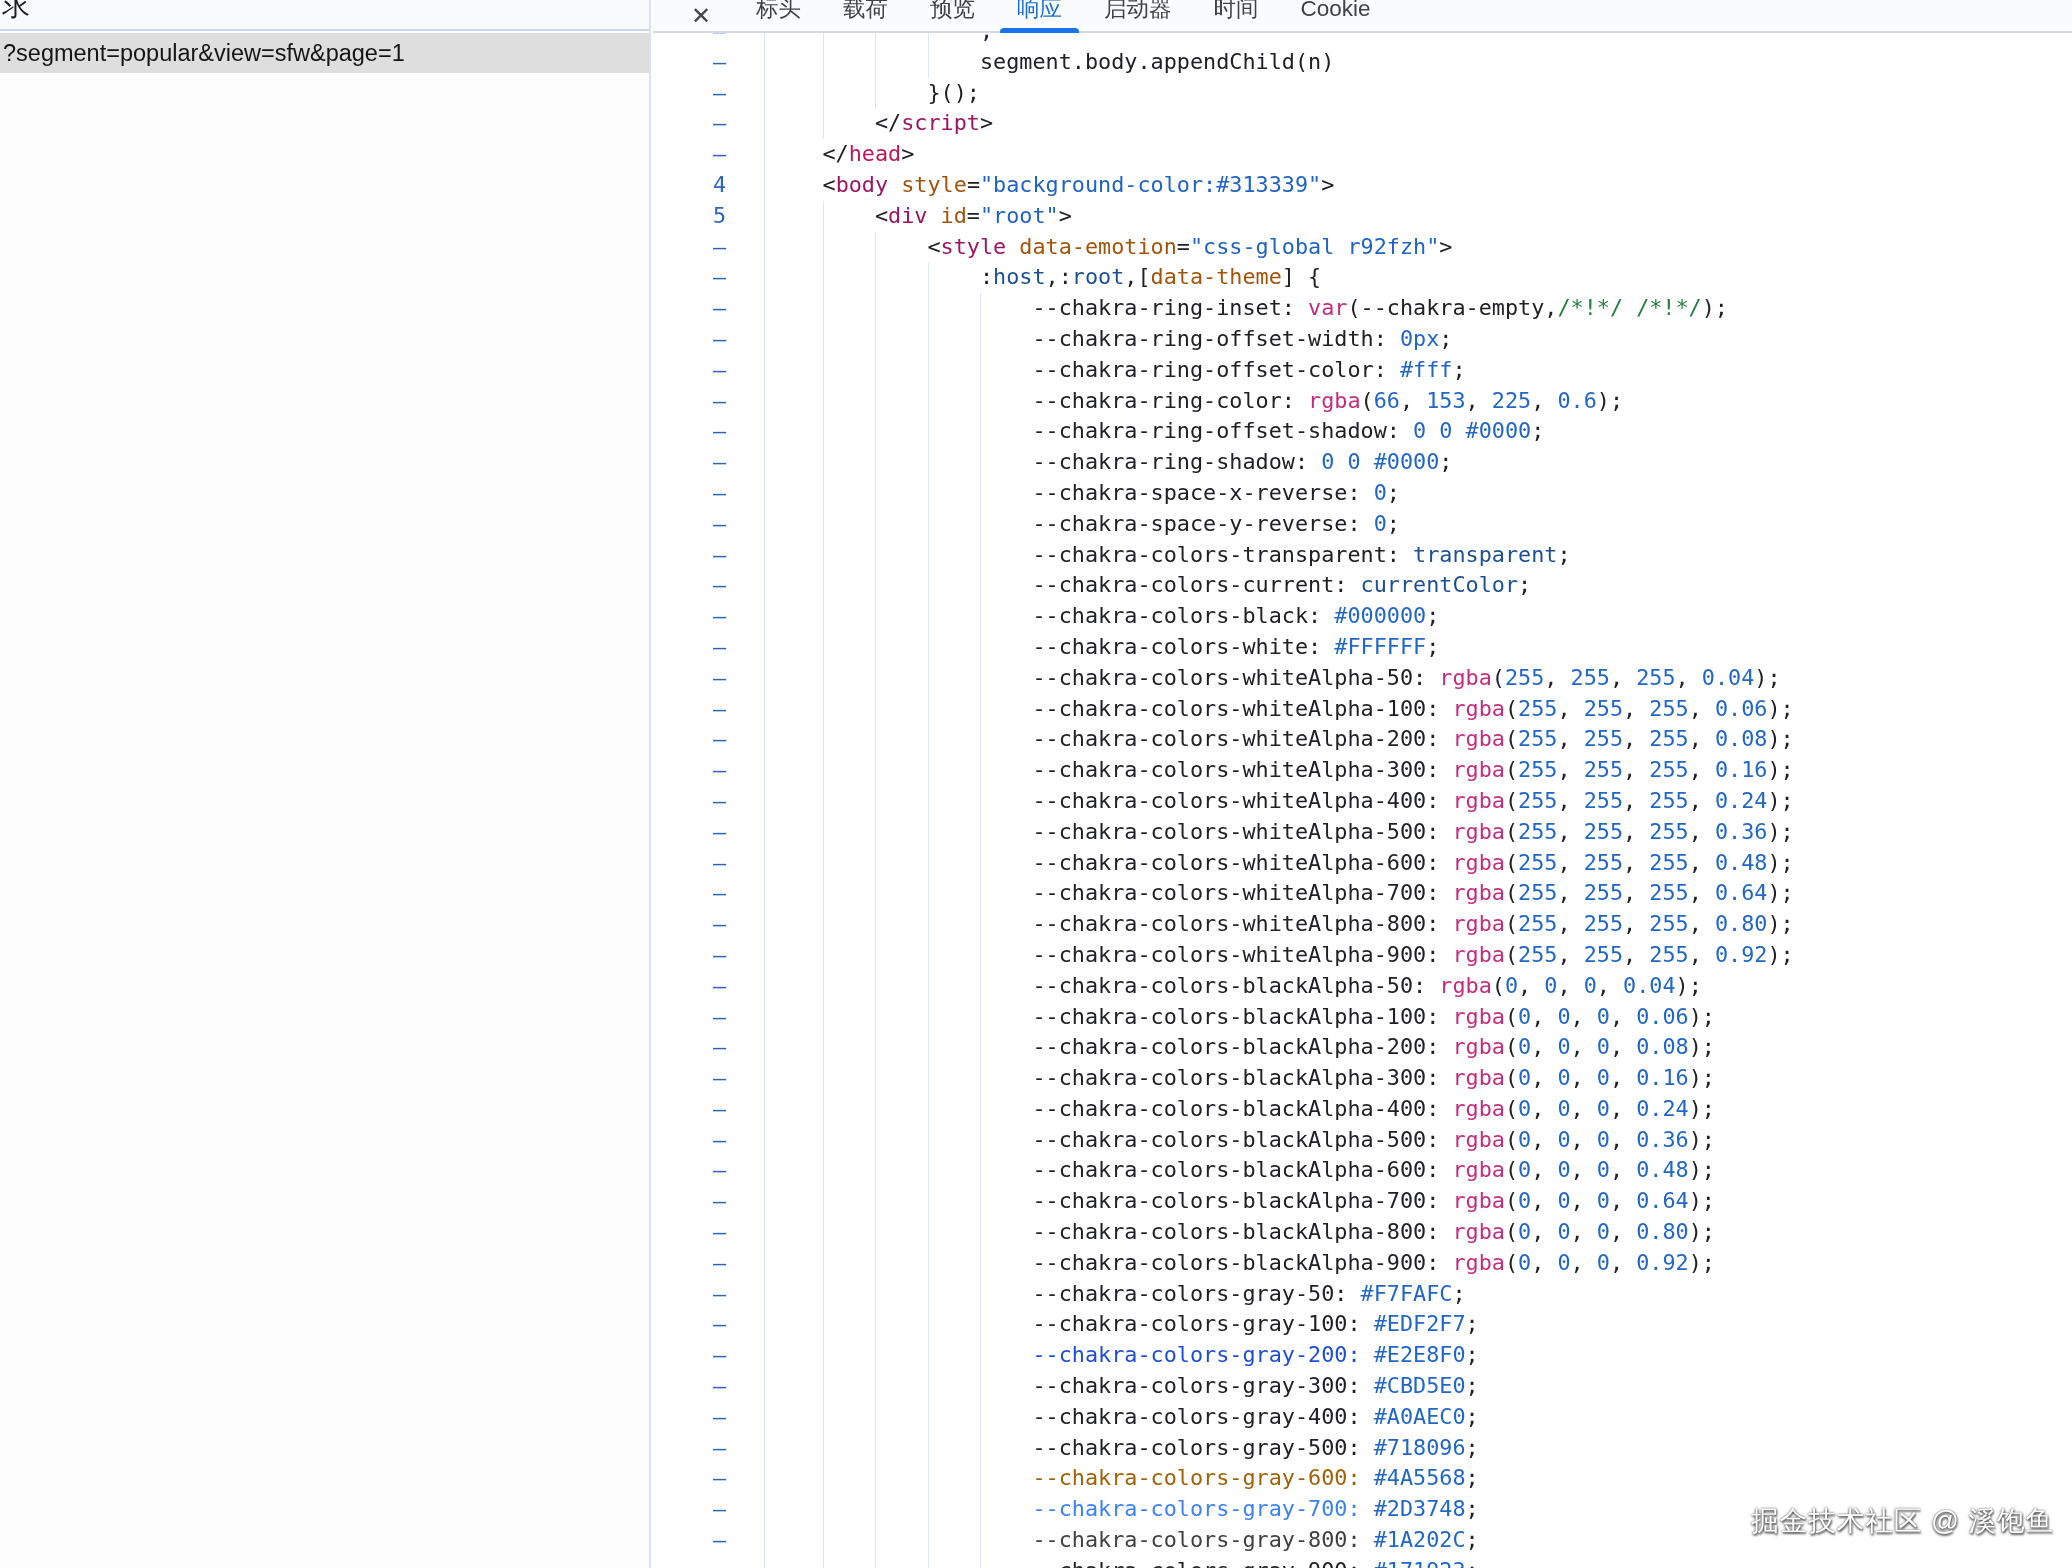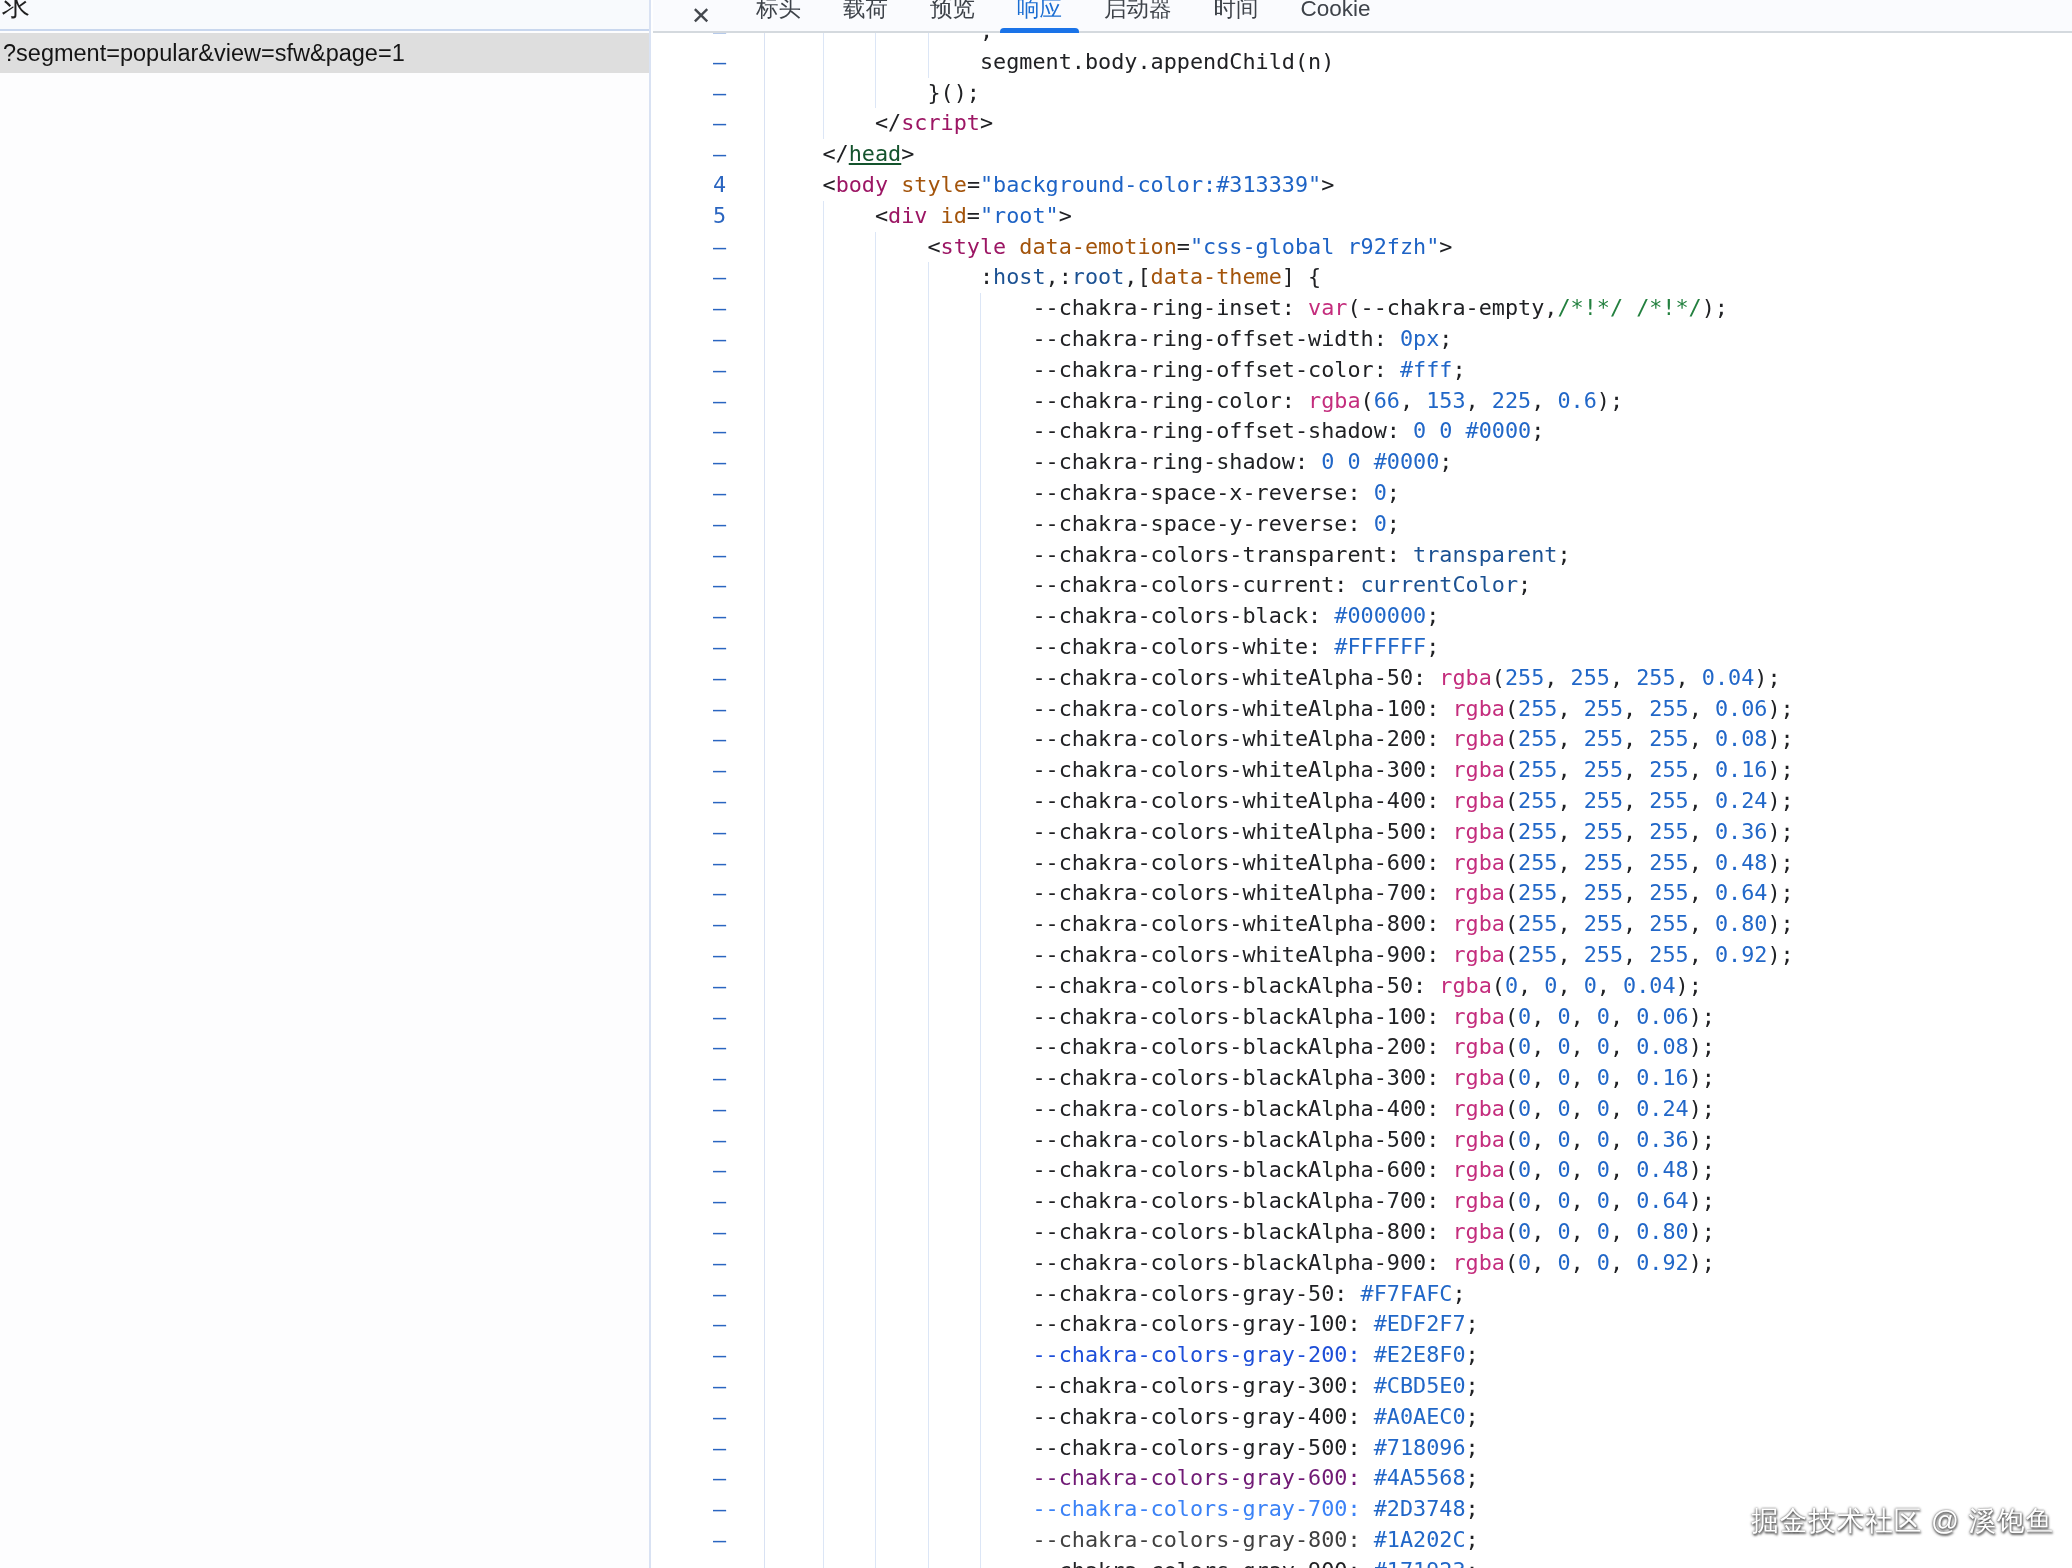--- a/index.html
+++ b/index.html
@@ -63,21 +63,21 @@
         <div class="code-row">
           <div class="gut" style="color: rgb(42, 101, 192);">–</div>
           <div class="src"><i class="guide" style="left: 57.5px;"></i><i class="guide" style="left: 110px;"></i><span style="color: rgb(32, 33, 36);">            }();</span></div>
         </div>
         <div class="code-row">
           <div class="gut" style="color: rgb(42, 101, 192);">–</div>
           <div class="src"><i class="guide" style="left: 57.5px;"></i><span style="color: rgb(32, 33, 36);">        &lt;/</span><span style="color: rgb(156, 22, 100);">script</span><span style="color: rgb(32, 33, 36);">&gt;</span></div>
         </div>
         <div class="code-row">
           <div class="gut" style="color: rgb(42, 101, 192);">–</div>
-          <div class="src"><span style="color: rgb(32, 33, 36);">    &lt;/</span><span style="color: #14532d; text-decoration: underline;">head</span><span style="color: rgb(32, 33, 36);">&gt;</span></div>
+          <div class="src"><span style="color: rgb(32, 33, 36);">    &lt;/</span><span style="color: #be185d;">head</span><span style="color: rgb(32, 33, 36);">&gt;</span></div>
         </div>
         <div class="code-row">
           <div class="gut" style="color: rgb(42, 101, 192);">4</div>
           <div class="src"><span style="color: rgb(32, 33, 36);">    &lt;</span><span style="color: rgb(156, 22, 100);">body</span><span style="color: rgb(32, 33, 36);"> </span><span style="color: rgb(163, 84, 11);">style</span><span style="color: rgb(32, 33, 36);">=</span><span style="color: rgb(30, 99, 197);">"background-color:#313339"</span><span style="color: rgb(32, 33, 36);">&gt;</span></div>
         </div>
         <div class="code-row">
           <div class="gut" style="color: rgb(42, 101, 192);">5</div>
           <div class="src"><i class="guide" style="left: 57.5px;"></i><span style="color: rgb(32, 33, 36);">        &lt;</span><span style="color: rgb(156, 22, 100);">div</span><span style="color: rgb(32, 33, 36);"> </span><span style="color: rgb(163, 84, 11);">id</span><span style="color: rgb(32, 33, 36);">=</span><span style="color: rgb(30, 99, 197);">"root"</span><span style="color: rgb(32, 33, 36);">&gt;</span></div>
         </div>
         <div class="code-row">
@@ -235,21 +235,21 @@
         <div class="code-row">
           <div class="gut" style="color: rgb(42, 101, 192);">–</div>
           <div class="src"><i class="guide" style="left: 57.5px;"></i><i class="guide" style="left: 110px;"></i><i class="guide" style="left: 162.5px;"></i><i class="guide" style="left: 215px;"></i><span style="color: rgb(32, 33, 36);">                    --chakra-colors-gray-400: </span><span style="color: rgb(33, 103, 200);">#A0AEC0</span><span style="color: rgb(32, 33, 36);">;</span></div>
         </div>
         <div class="code-row">
           <div class="gut" style="color: rgb(42, 101, 192);">–</div>
           <div class="src"><i class="guide" style="left: 57.5px;"></i><i class="guide" style="left: 110px;"></i><i class="guide" style="left: 162.5px;"></i><i class="guide" style="left: 215px;"></i><span style="color: rgb(32, 33, 36);">                    --chakra-colors-gray-500: </span><span style="color: rgb(33, 103, 200);">#718096</span><span style="color: rgb(32, 33, 36);">;</span></div>
         </div>
         <div class="code-row">
           <div class="gut" style="color: rgb(42, 101, 192);">–</div>
-          <div class="src"><i class="guide" style="left: 57.5px;"></i><i class="guide" style="left: 110px;"></i><i class="guide" style="left: 162.5px;"></i><i class="guide" style="left: 215px;"></i><span style="color: #701a75;">                    --chakra-colors-gray-600: </span><span style="color: rgb(33, 103, 200);">#4A5568</span><span style="color: rgb(32, 33, 36);">;</span></div>
+          <div class="src"><i class="guide" style="left: 57.5px;"></i><i class="guide" style="left: 110px;"></i><i class="guide" style="left: 162.5px;"></i><i class="guide" style="left: 215px;"></i><span style="color: #a16207;">                    --chakra-colors-gray-600: </span><span style="color: rgb(33, 103, 200);">#4A5568</span><span style="color: rgb(32, 33, 36);">;</span></div>
         </div>
         <div class="code-row">
           <div class="gut" style="color: rgb(42, 101, 192);">–</div>
           <div class="src"><i class="guide" style="left: 57.5px;"></i><i class="guide" style="left: 110px;"></i><i class="guide" style="left: 162.5px;"></i><i class="guide" style="left: 215px;"></i><span style="color: #3b82f6;">                    --chakra-colors-gray-700: </span><span style="color: rgb(33, 103, 200);">#2D3748</span><span style="color: rgb(32, 33, 36);">;</span></div>
         </div>
         <div class="code-row">
           <div class="gut" style="color: rgb(42, 101, 192);">–</div>
           <div class="src"><i class="guide" style="left: 57.5px;"></i><i class="guide" style="left: 110px;"></i><i class="guide" style="left: 162.5px;"></i><i class="guide" style="left: 215px;"></i><span style="color: #404040;">                    --chakra-colors-gray-800: </span><span style="color: rgb(33, 103, 200);">#1A202C</span><span style="color: rgb(32, 33, 36);">;</span></div>
         </div>
         <div class="code-row">

